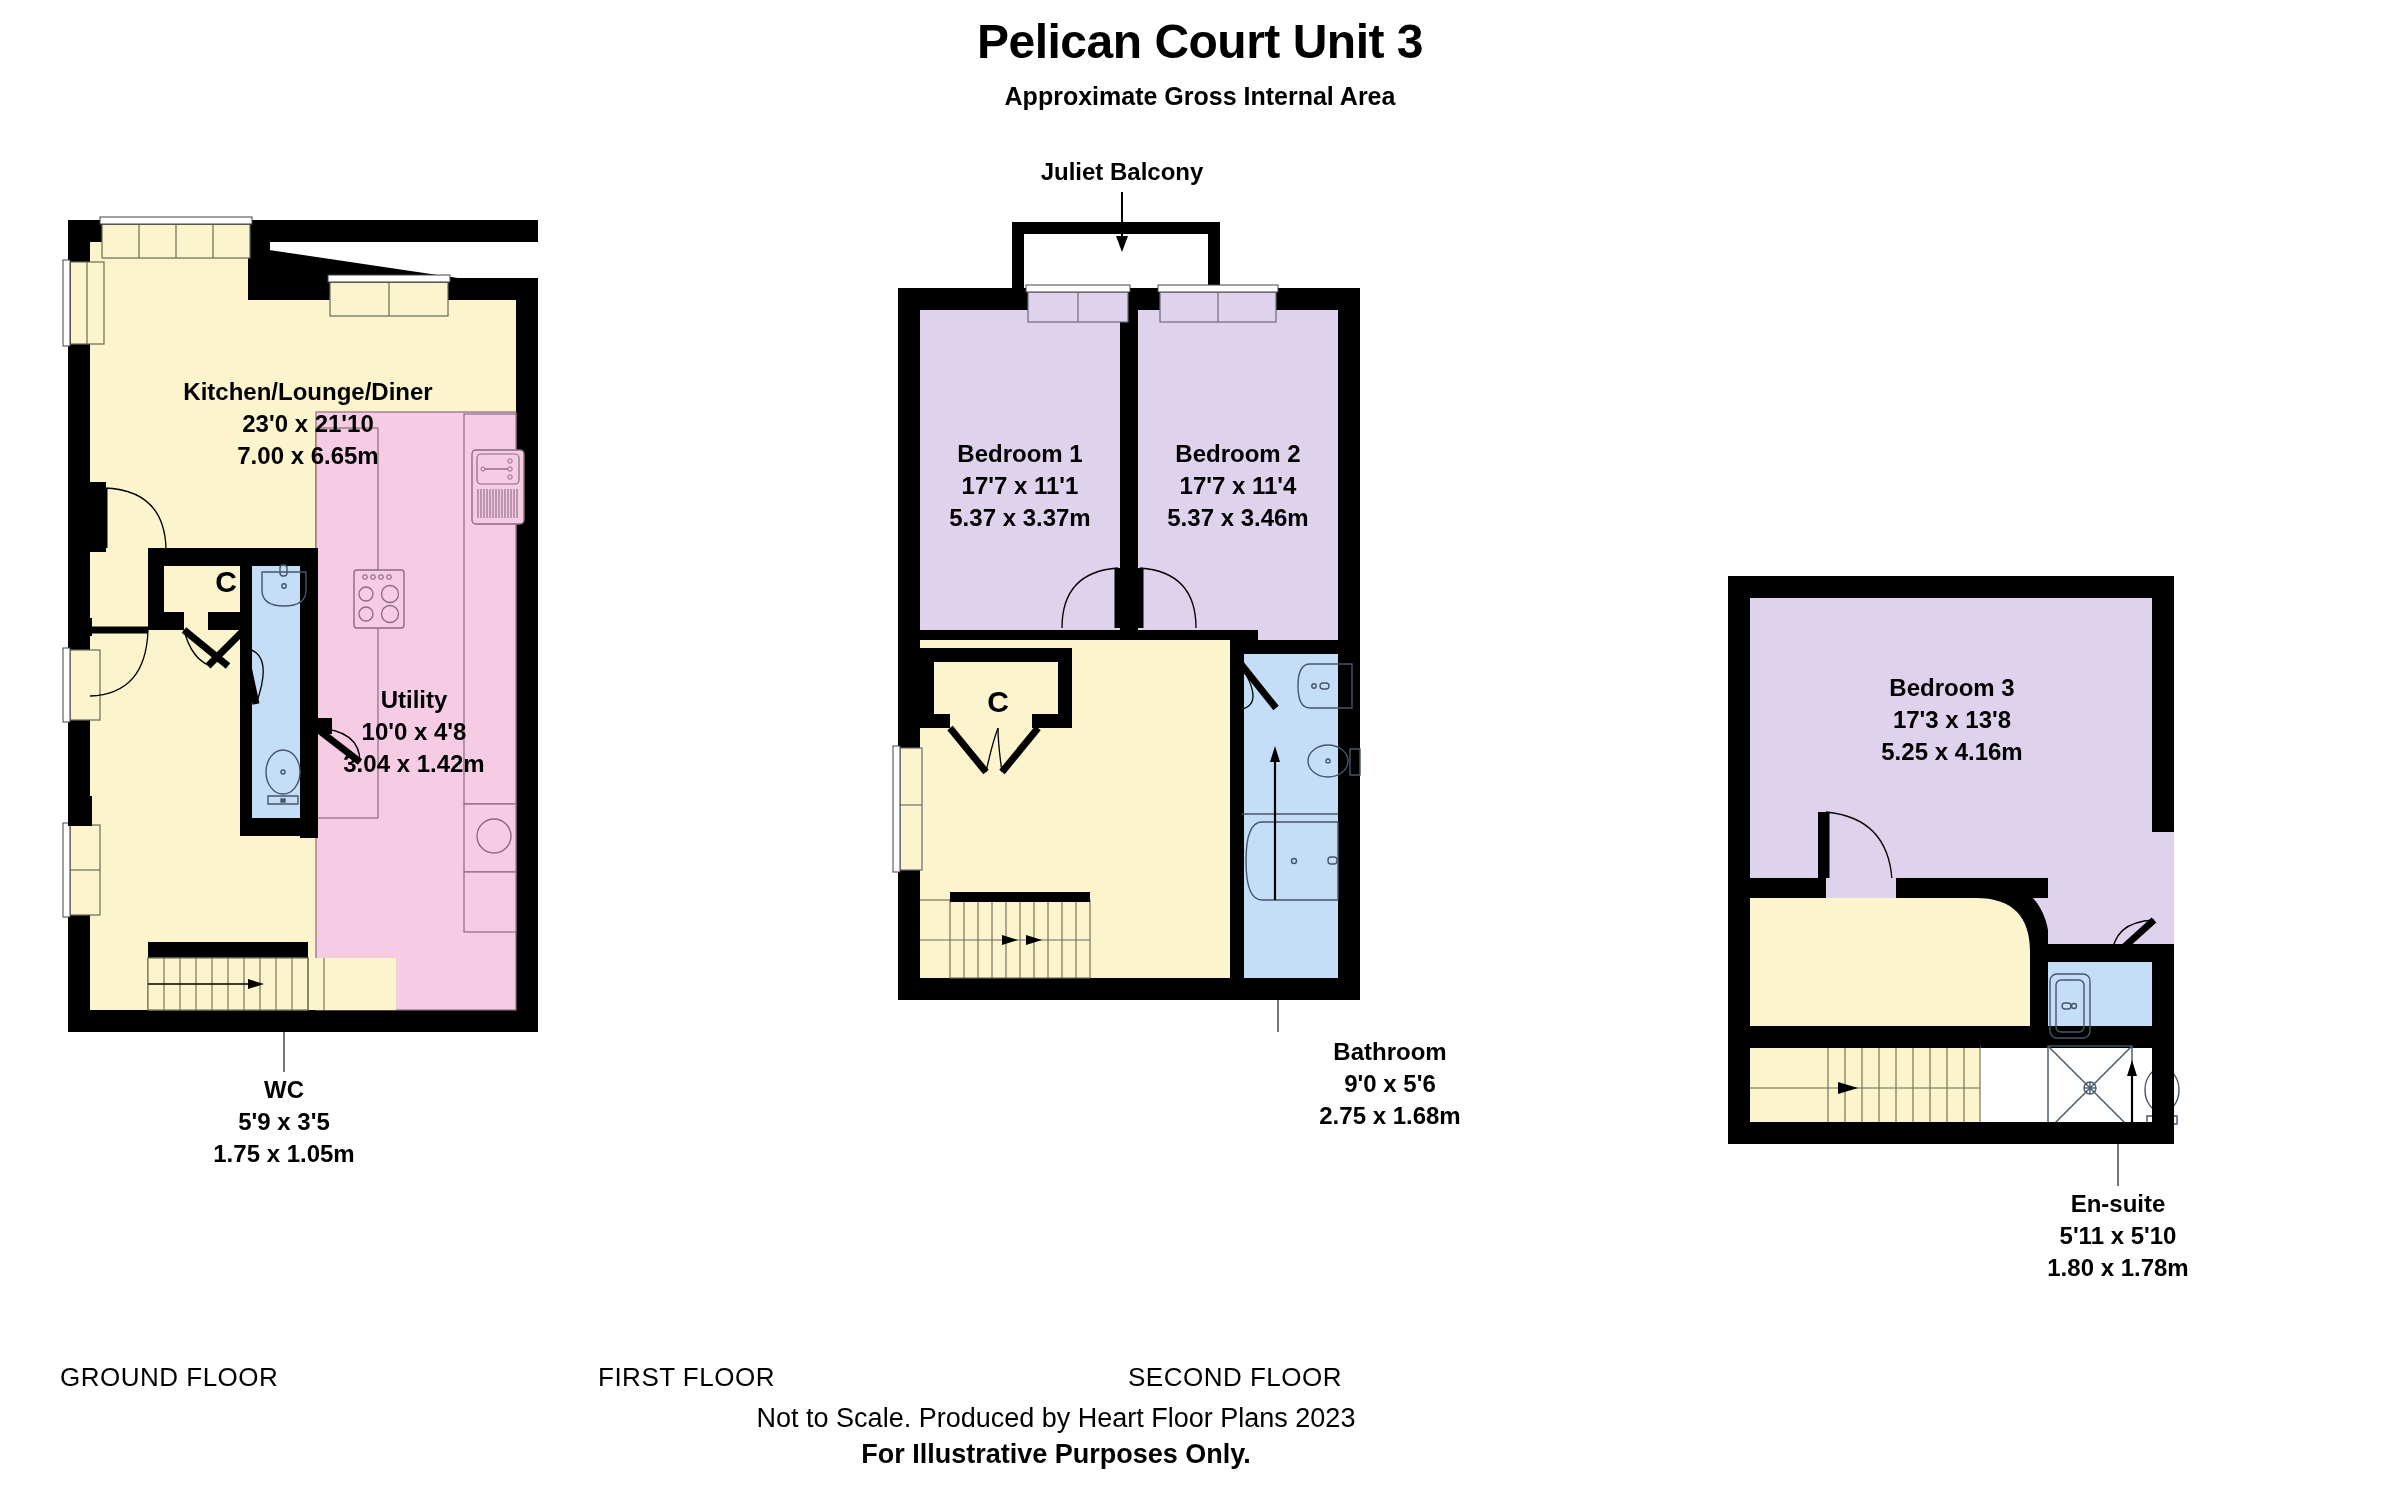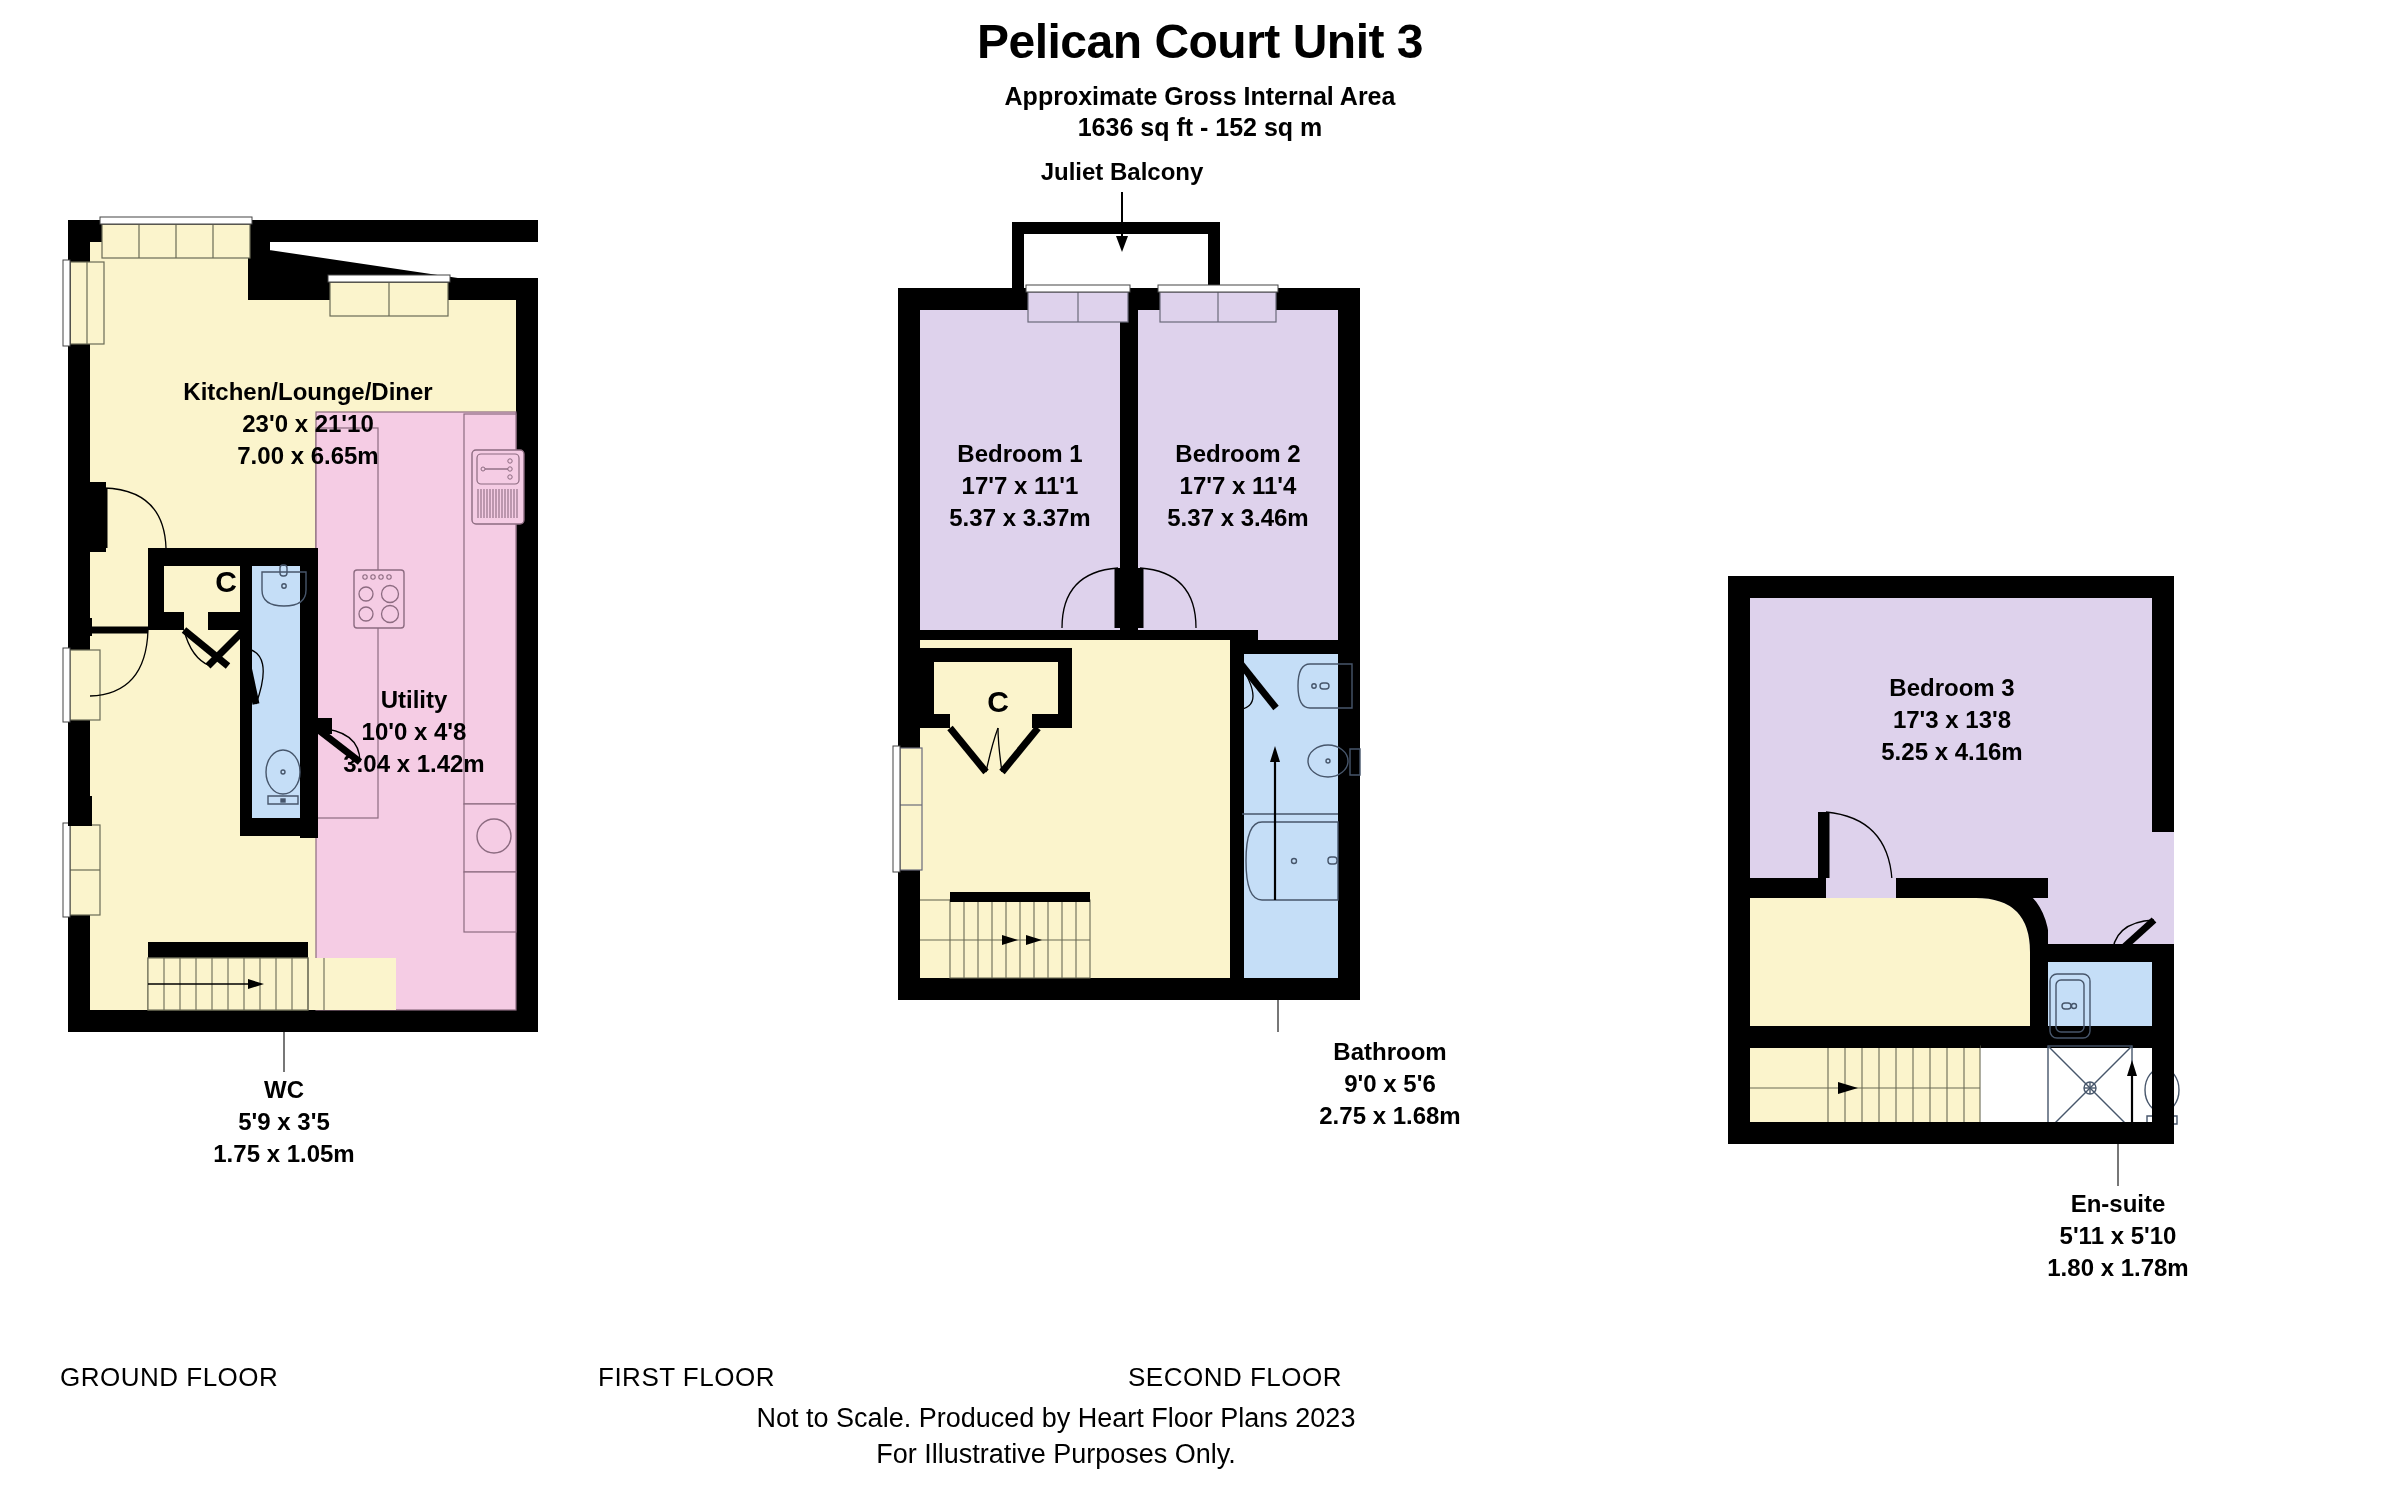--- a/index.html
+++ b/index.html
@@ -6,32 +6,31 @@
   body{width:2400px;height:1511px;position:relative;
        font-family:"Liberation Sans", sans-serif;color:#000;overflow:hidden;}
   #header{position:absolute;left:0;top:14px;width:2400px;text-align:center;}
   #title{font-size:48px;font-weight:bold;letter-spacing:-0.5px;line-height:1.15;}
   #sub1{font-size:25px;font-weight:bold;margin-top:12px;line-height:1.25;}
   #sub2{font-size:25px;font-weight:bold;line-height:1.25;}
   .plan{position:absolute;}
   .floorlabel{position:absolute;font-size:26px;font-weight:normal;letter-spacing:0.5px;}
   #footer{position:absolute;left:0;top:1400px;width:2112px;text-align:center;}
   #foot1{font-size:27px;line-height:1.35;}
-  #foot2{font-size:27px;font-weight:normal;line-height:1.35;}
+  #foot2{font-size:27px;font-weight:bold;line-height:1.35;}
   svg{display:block;overflow:visible;}
   .rl{font-family:"Liberation Sans", sans-serif;font-weight:bold;font-size:24px;text-anchor:middle;fill:#000;}
   .rl-c{font-family:"Liberation Sans", sans-serif;font-weight:bold;font-size:30px;text-anchor:middle;fill:#000;}
 </style>
 </head>
 <body>
 
 <div id="header">
   <div id="title">Pelican Court Unit 3</div>
   <div id="sub1">Approximate Gross Internal Area</div>
-  <div id="sub2">1636 sq ft - 152 sq m</div>
 </div>
 
 <div class="plan" id="ground-plan" style="left:60px;top:200px;width:760px;height:1000px;">
 <svg width="780" height="1010" viewBox="0 0 780 1010">
 
   <path d="M 8 20 L 210 20 L 210 30 L 210 20 L 478 20 L 478 88 L 478 88 L 478 88
            L 478 88 L 478 88 Z" fill="none"></path>
 
   <polygon points="8,20 210,20 210,88 478,88 478,580 478,580 478,580 478,580 478,580 478,580 478,580 478,580 478,580 478,580 478,580 478,580 478,580 478,580 478,580 478,580 478,580 478,580 478,580 478,580 478,580 478,580 478,580 478,580 478,580 478,580 478,580 478,580 478,580 478,580 478,580 478,580 478,580 478,580 478,580 478,580 478,580 478,580 478,580 478,580 478,580 478,580 478,580 478,580 478,580 478,580 478,580 478,580 478,580 478,580 478,580 478,580 478,580 478,580 478,580 478,580 478,580 478,580 478,580 478,580 478,580 478,580 478,580 478,580 478,580 478,580 478,580 478,580 478,580 478,580 478,580 478,580 478,580 478,580 478,580 478,580 478,580 478,580 478,580 478,580 478,580 478,580 478,580 478,580 478,580 478,580 478,580 478,580 478,580 478,580 478,580 478,580 478,580 478,580 478,580 478,580 478,580 478,580 478,580 478,580 478,580 478,580 478,580 478,580 478,580 478,580 478,580 478,580 478,580 478,580 478,580 478,580 478,580 478,580 478,580 478,580 478,580 478,580 478,580 478,580 478,580 478,580 478,580 478,580 478,580 478,580 478,580 478,580 478,580 478,580 478,580 478,580 478,580 478,580 478,580 478,580 478,580 478,580 478,580 478,580 478,580 478,580 478,580 478,580 478,580 478,580 478,580 478,580 478,580 478,580 478,580 478,580 478,580 478,580 478,580 478,580 478,580 478,580 478,580 478,580 478,580 478,580 478,580 478,580 478,580 478,580 478,580 478,580 478,580 478,580 478,580 478,580 478,580 478,580 478,580 478,580 478,580 478,580 478,580 478,580 478,580 478,580 478,580 478,580 478,580 478,580 478,580 478,580 478,580 478,580 478,580 478,580 478,580 478,580 478,580 478,580 478,580 478,580 8,580" fill="none"></polygon>
 

